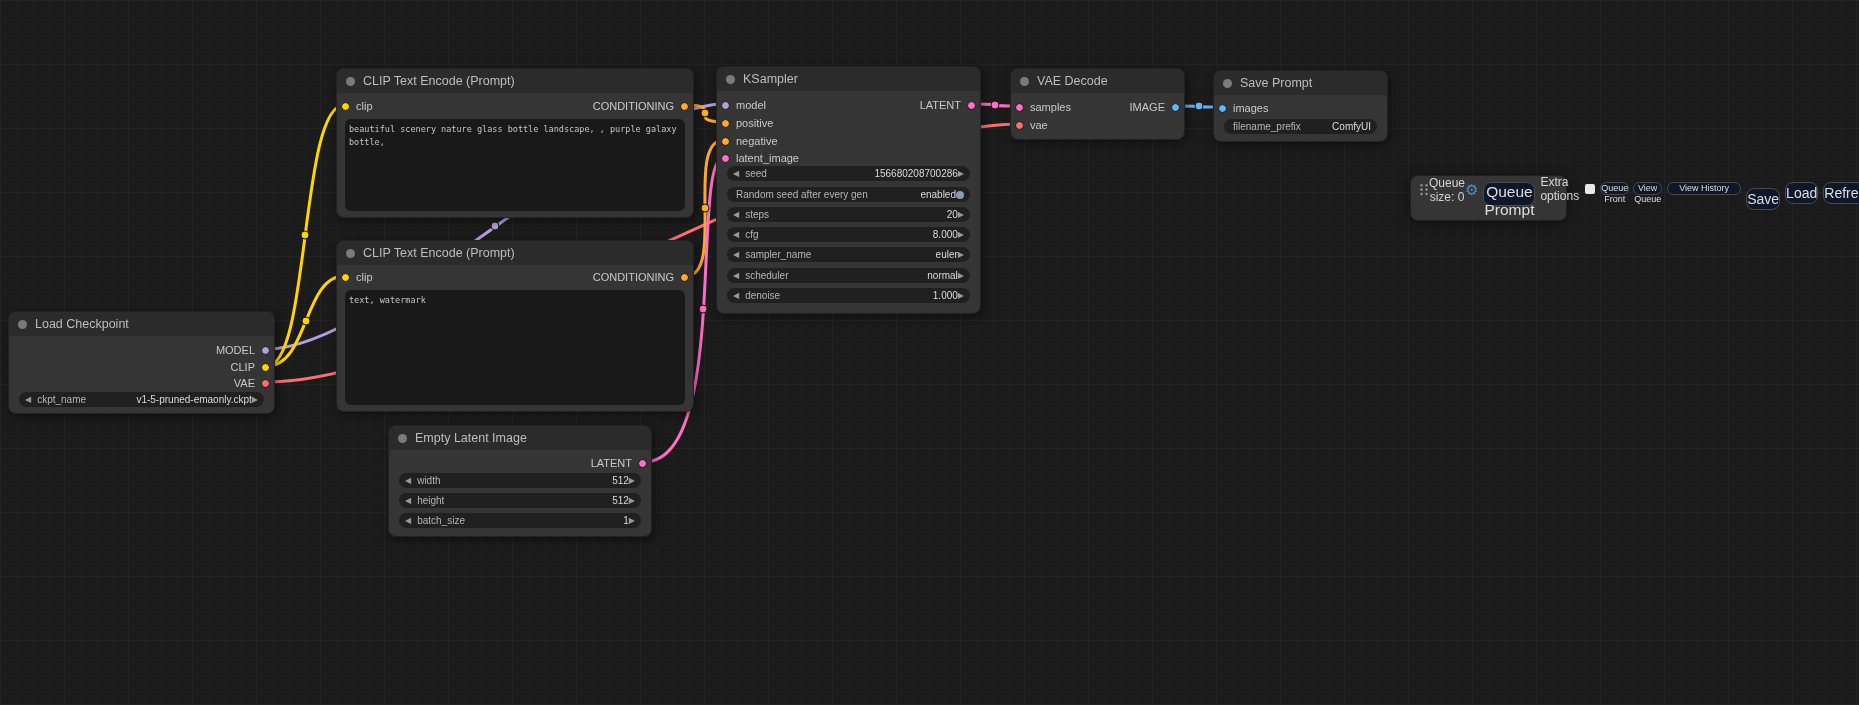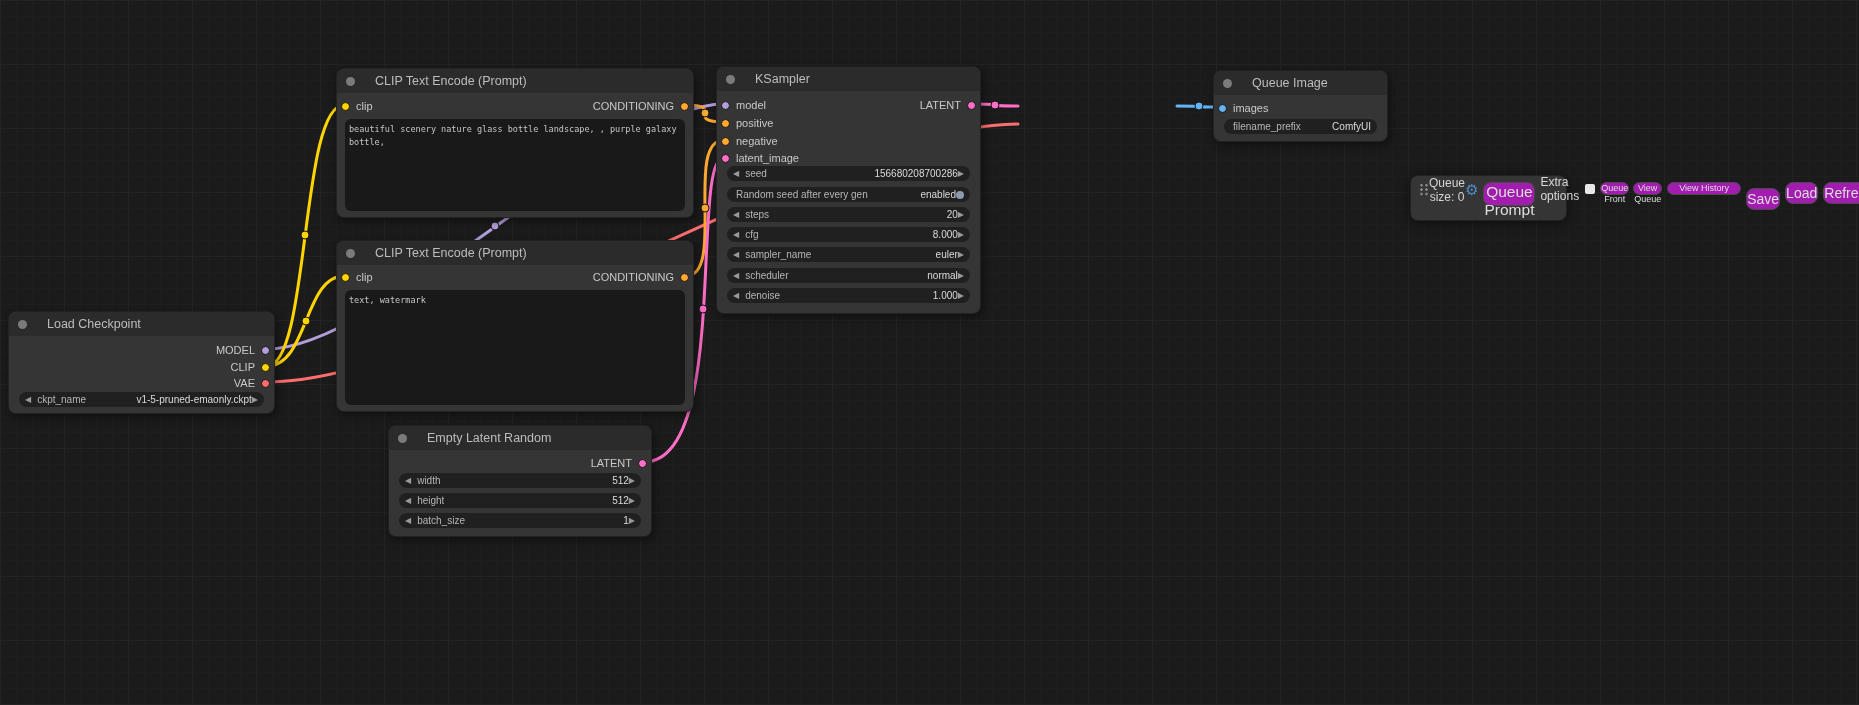--- a/index.html
+++ b/index.html
@@ -7,21 +7,21 @@
     background-color:#1b1b1b;
     background-image:
       linear-gradient(#232323 1px,transparent 1px),
       linear-gradient(90deg,#232323 1px,transparent 1px),
       linear-gradient(#1e1e1e 1px,transparent 1px),
       linear-gradient(90deg,#1e1e1e 1px,transparent 1px);
     background-size:64px 64px,64px 64px,16px 16px,16px 16px;}
   #wires{position:absolute;left:0;top:0;z-index:1;}
   .node{position:absolute;z-index:2;background:#353535;border-radius:8px;
     box-shadow:2px 3px 10px rgba(0,0,0,.45);border:1px solid rgba(0,0,0,.35);box-sizing:border-box;}
-  .node-title{height:24px;display:flex;align-items:center;gap:20px;padding:0 9px;
+  .node-title{height:24px;display:flex;align-items:center;gap:8px;padding:0 9px;
     background:#2b2b2b;border-radius:7px 7px 0 0;font-size:12.5px;color:#bdbdbd;white-space:nowrap;}
   .collapse-dot{width:9px;height:9px;border-radius:50%;background:#7b7b7b;flex:none;}
   .slot{position:absolute;height:14px;display:flex;align-items:center;gap:6px;
     font-size:11px;color:#c9c9c9;white-space:nowrap;z-index:3;}
   .slot.in{left:4px;}
   .slot.out{right:4px;flex-direction:row-reverse;}
   .dot{width:9px;height:9px;border-radius:50%;border:1px solid #141414;box-sizing:border-box;flex:none;}
   .widget{position:absolute;left:10px;right:10px;height:15px;background:#202020;border-radius:8px;
     display:flex;align-items:center;padding:0 6px;box-sizing:border-box;font-size:10px;white-space:nowrap;}
   .warrow{color:#9a9a9a;font-size:8px;line-height:1;flex:none;}
@@ -33,21 +33,21 @@
     box-sizing:border-box;font-family:"DejaVu Sans Mono",monospace;font-size:8.5px;line-height:13px;
     color:#c6c6c6;white-space:pre-wrap;word-break:break-word;overflow:hidden;}
   #queue-panel{position:absolute;left:1410px;top:175px;width:157px;z-index:4;box-sizing:border-box;
     background:#353535;border-radius:8px;padding:6px 8px 10px;display:flex;flex-direction:row;gap:5px;
     box-shadow:0 2px 12px rgba(0,0,0,.55);border:1px solid rgba(0,0,0,.35);}
   .qp-header{display:flex;align-items:center;height:15px;}
   .drag-handle{width:10px;height:13px;flex:none;
     background-image:radial-gradient(circle,#8f8f8f 1.1px,transparent 1.4px);background-size:5px 4.4px;}
   .queue-size{flex:1;text-align:center;font-size:12px;color:#d4d4d4;}
   .gear-icon{color:#4e8cc9;font-size:15px;line-height:1;flex:none;cursor:pointer;}
-  .qp-btn{background:#a21caf;border:1px solid #4a4a4a;border-radius:8px;color:#dedede;
+  .qp-btn{background:#0f172a;border:1px solid #4a4a4a;border-radius:8px;color:#dedede;
     font-family:"Liberation Sans",sans-serif;cursor:pointer;padding:0;}
   .qp-btn.big{height:22px;font-size:14px;width:100%;}
   #queue-prompt-btn{height:24px;font-size:15.5px;}
   .qp-extra{display:flex;justify-content:center;align-items:center;gap:6px;font-size:12px;color:#d8d8d8;height:14px;}
   .checkbox{width:10px;height:10px;background:#e8e8e8;border-radius:2px;flex:none;cursor:pointer;}
   .qp-small-row{display:flex;gap:4px;}
   .qp-btn.small{flex:1;height:13px;font-size:9px;border-radius:7px;line-height:11px;}
   .view-history-row{display:flex;justify-content:center;}
   .view-history-row .qp-btn.small{flex:0 0 auto;width:74px;}
   .mt{margin-top:6px;}
@@ -130,21 +130,21 @@
     <div class="slot out" style="top:29px">
       <span class="dot" style="background:#FFA931"></span>
       <span>CONDITIONING</span>
     </div>
     <div class="textarea" style="top:49px;height:115px">text, watermark</div>
   </div>
 
   <div class="node" style="left:388px;top:425px;width:264px;height:112px">
     <div class="node-title">
       <span class="collapse-dot"></span>
-      <span>Empty Latent Random</span>
+      <span>Empty Latent Image</span>
     </div>
     <div class="slot out" style="top:30px">
       <span class="dot" style="background:#FF6EC7"></span>
       <span>LATENT</span>
     </div>
     <div class="widget combo" style="top:47px">
       <span class="warrow">◀</span>
       <span class="wlabel">width</span>
       <span class="wvalue">512</span>
       <span class="warrow">▶</span>
@@ -224,25 +224,43 @@
       <span class="warrow">▶</span>
     </div>
     <div class="widget combo" style="top:221px">
       <span class="warrow">◀</span>
       <span class="wlabel">denoise</span>
       <span class="wvalue">1.000</span>
       <span class="warrow">▶</span>
     </div>
   </div>
 
+  <div class="node" style="left:1010px;top:68px;width:175px;height:72px">
+    <div class="node-title">
+      <span class="collapse-dot"></span>
+      <span>VAE Decode</span>
+    </div>
+    <div class="slot in" style="top:31px">
+      <span class="dot" style="background:#FF6EC7"></span>
+      <span>samples</span>
+    </div>
+    <div class="slot in" style="top:49px">
+      <span class="dot" style="background:#FF6E6E"></span>
+      <span>vae</span>
+    </div>
+    <div class="slot out" style="top:31px">
+      <span class="dot" style="background:#64B5F6"></span>
+      <span>IMAGE</span>
+    </div>
+  </div>
 
   <div class="node" style="left:1213px;top:70px;width:175px;height:72px">
     <div class="node-title">
       <span class="collapse-dot"></span>
-      <span>Queue Image</span>
+      <span>Save Prompt</span>
     </div>
     <div class="slot in" style="top:30px">
       <span class="dot" style="background:#64B5F6"></span>
       <span>images</span>
     </div>
     <div class="widget text" style="top:48px">
       <span class="wlabel" style="margin-left:3px">filename_prefix</span>
       <span class="wvalue">ComfyUI</span>
     </div>
   </div>

